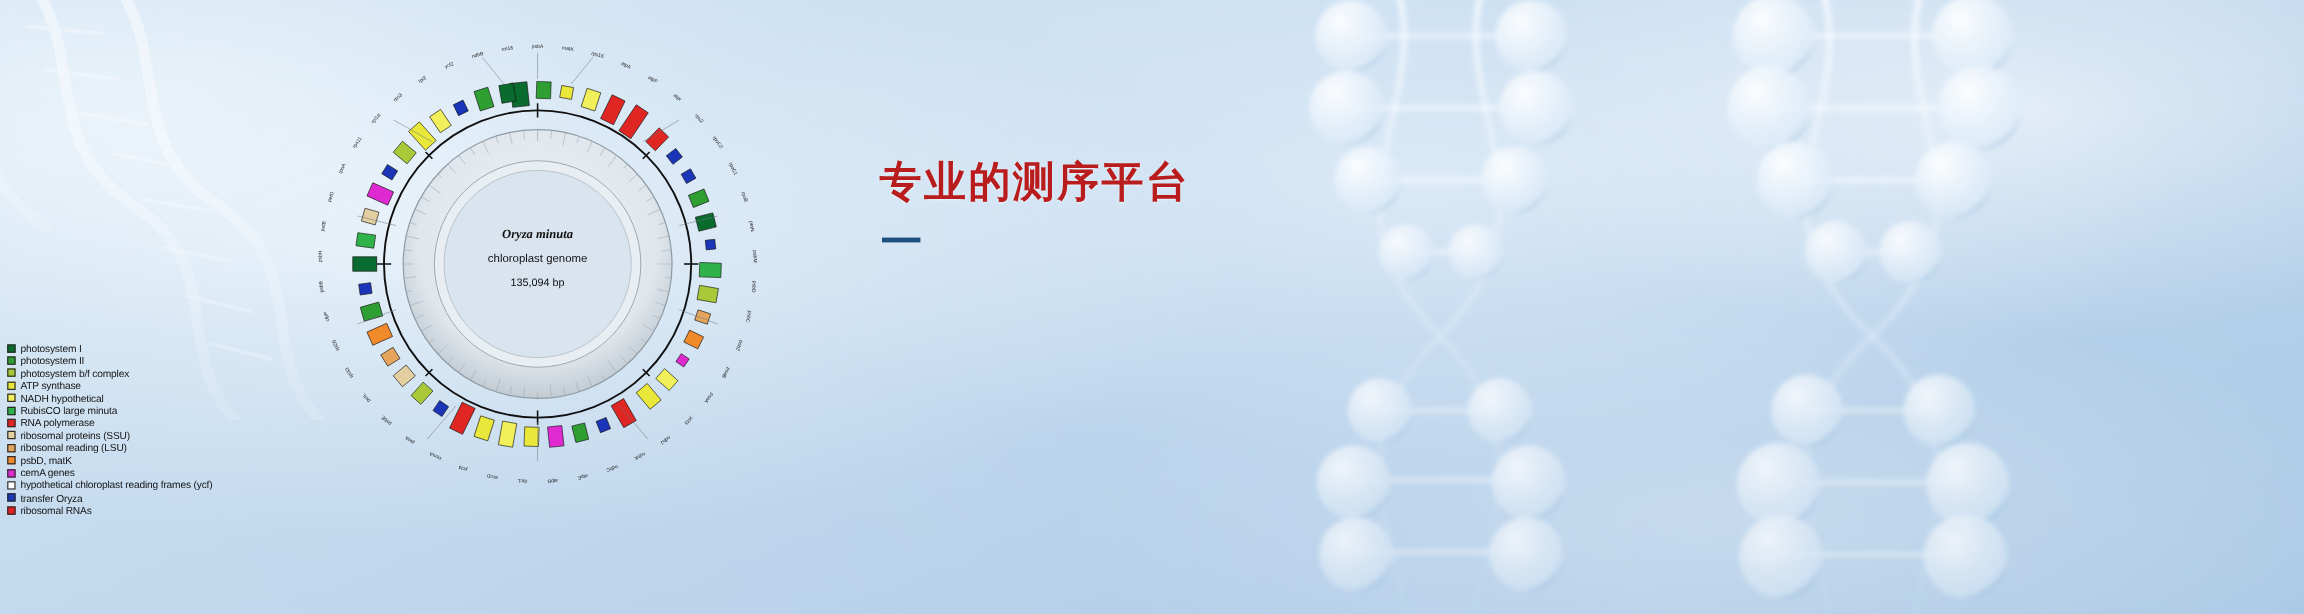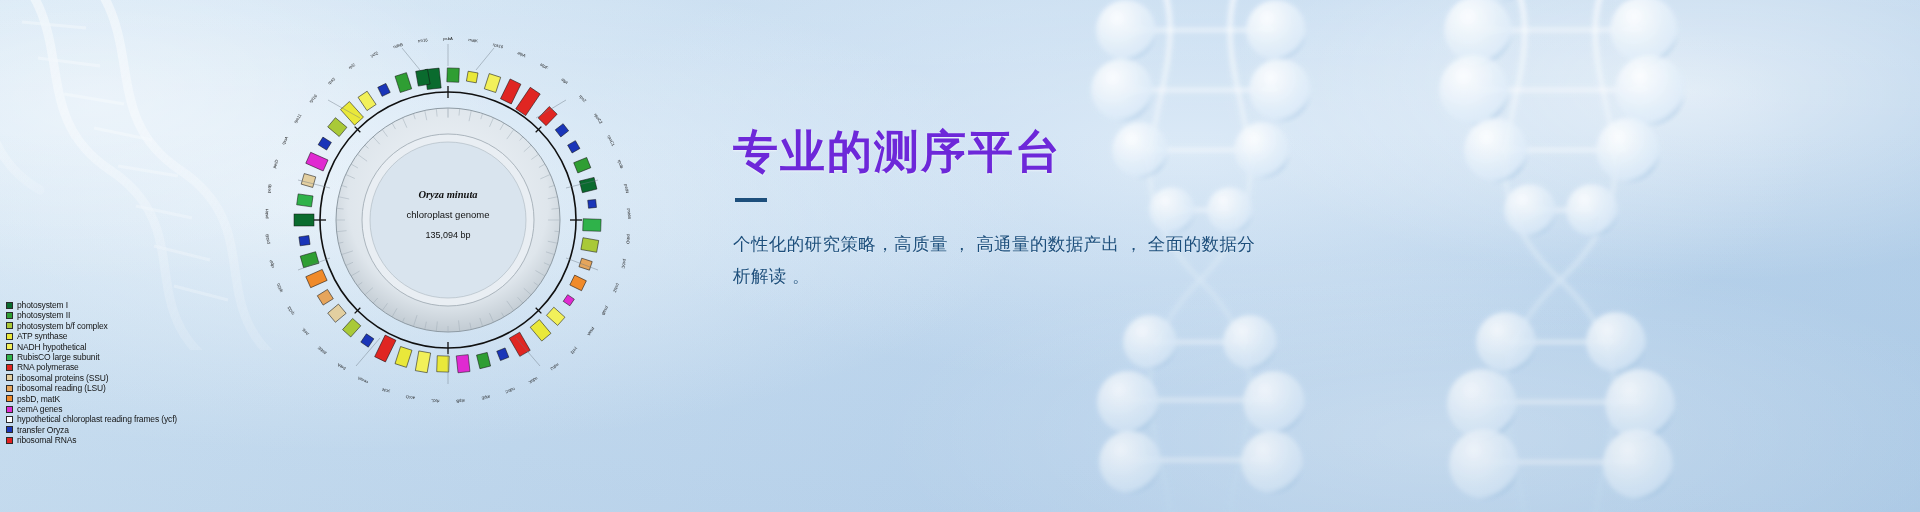--- a/index.html
+++ b/index.html
@@ -35,36 +35,36 @@
   .dna-right{ position:absolute; right:-30px; top:-40px; width:1000px; height:600px; opacity:.95; }
 
   
   .genome-fig{
     position:absolute; left:236px; top:8px; width:424px; height:420px;
   }
   .genome-fig svg{ display:block; }
 
   
   .legend{
-    position:absolute; left:6px; top:300px;
+    position:absolute; left:6px; top:285px;
     font-size:8.5px; line-height:10.4px;
     color:#141414;
     font-family:"Liberation Sans","DejaVu Sans",sans-serif;
   }
   .legend-row{ display:flex; align-items:center; height:10.4px; white-space:nowrap; }
   .legend-swatch{
     width:7px; height:7px; margin-right:4px;
     border:1px solid #2b2b2b; flex:0 0 auto;
   }
   .legend-label{ letter-spacing:-.15px; }
 
   
   .copy{ position:absolute; left:733px; top:130px; width:620px; }
   .headline{
-    font-size:45px; font-weight:bold; color:#6d28d9;
+    font-size:35px; font-weight:bold; color:#b91c1c;
     letter-spacing:2px; line-height:44px;
     text-shadow:0 1px 2px rgba(255,255,255,.55);
   }
   .rule{
     width:32px; height:4px; background:#1d4f7c;
     margin:24px 0 26px 2px;
   }
   .body-copy{
     font-size:17.5px; color:#1d4f7c; line-height:32px;
     letter-spacing:.4px; max-width:530px;
@@ -503,21 +503,21 @@
     <div class="legend-row">
       <span class="legend-swatch" style="background: rgb(233, 232, 58);"></span>
       <span class="legend-label">ATP synthase</span>
     </div>
     <div class="legend-row">
       <span class="legend-swatch" style="background: rgb(242, 240, 90);"></span>
       <span class="legend-label">NADH hypothetical</span>
     </div>
     <div class="legend-row">
       <span class="legend-swatch" style="background: rgb(47, 178, 74);"></span>
-      <span class="legend-label">RubisCO large subunit</span>
+      <span class="legend-label">RubisCO large minuta</span>
     </div>
     <div class="legend-row">
       <span class="legend-swatch" style="background: rgb(224, 38, 34);"></span>
       <span class="legend-label">RNA polymerase</span>
     </div>
     <div class="legend-row">
       <span class="legend-swatch" style="background: rgb(227, 207, 160);"></span>
       <span class="legend-label">ribosomal proteins (SSU)</span>
     </div>
     <div class="legend-row">
@@ -542,14 +542,13 @@
     </div>
     <div class="legend-row">
       <span class="legend-swatch" style="background: rgb(226, 32, 32);"></span>
       <span class="legend-label">ribosomal RNAs</span>
     </div>
   </div>
 
 <div class="copy">
   <div class="headline">专业的测序平台</div>
   <div class="rule"></div>
-  <div class="body-copy">个性化的研究策略，高质量 ， 高通量的数据产出 ， 全面的数据分析解读 。</div>
 </div>
 
 </body></html>

